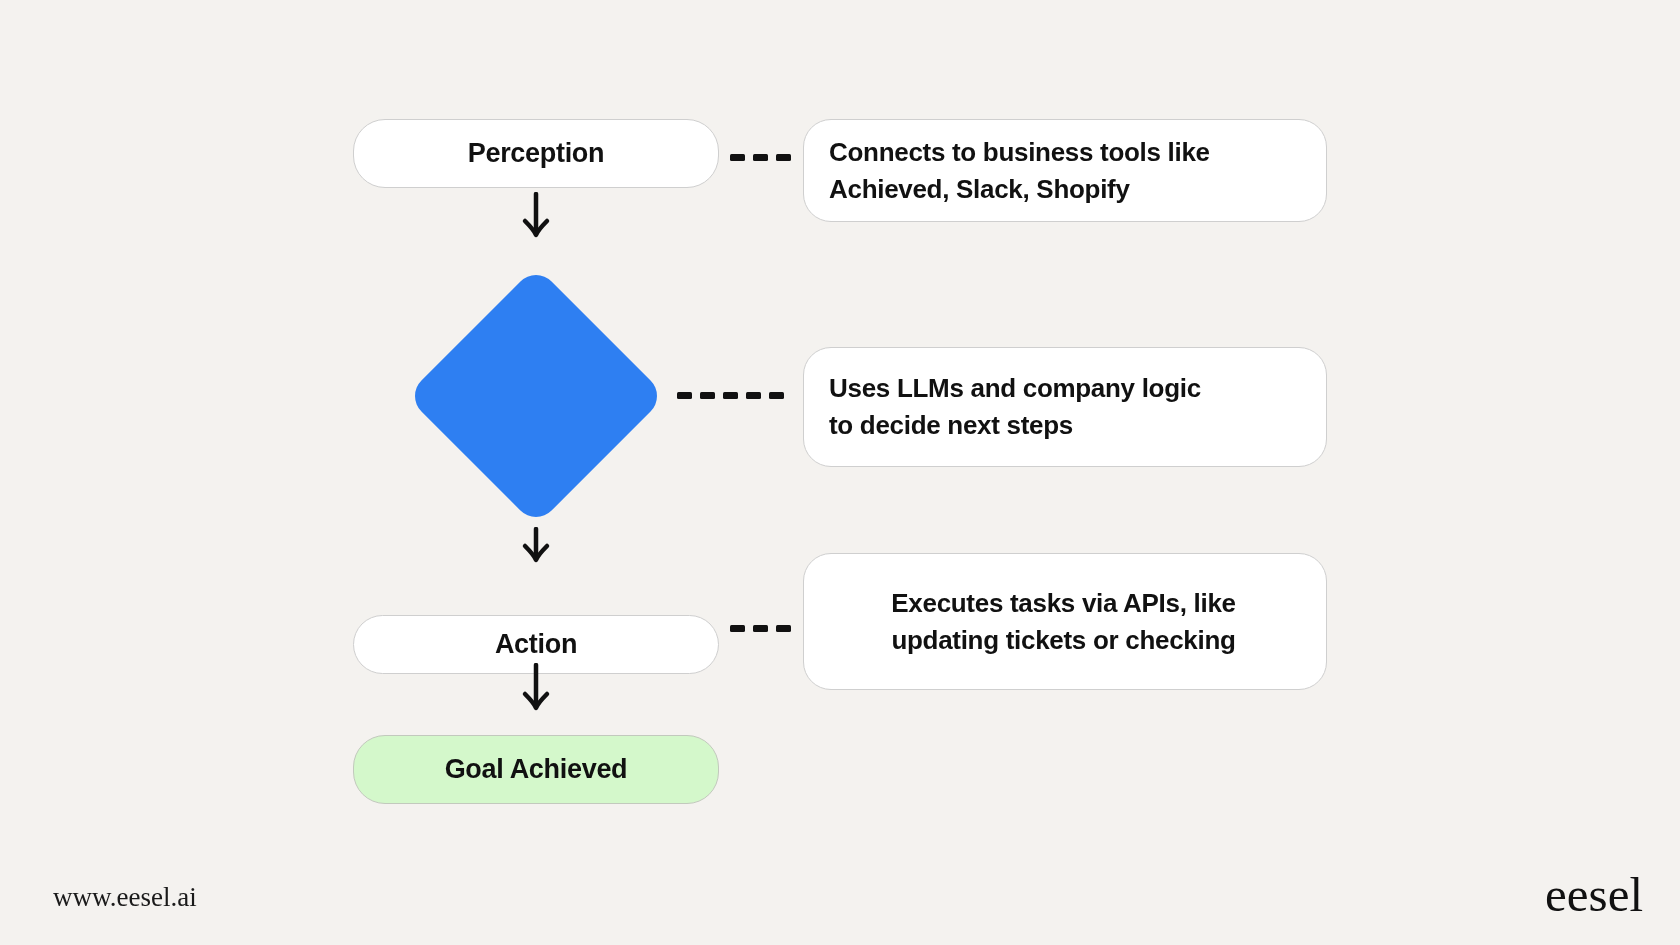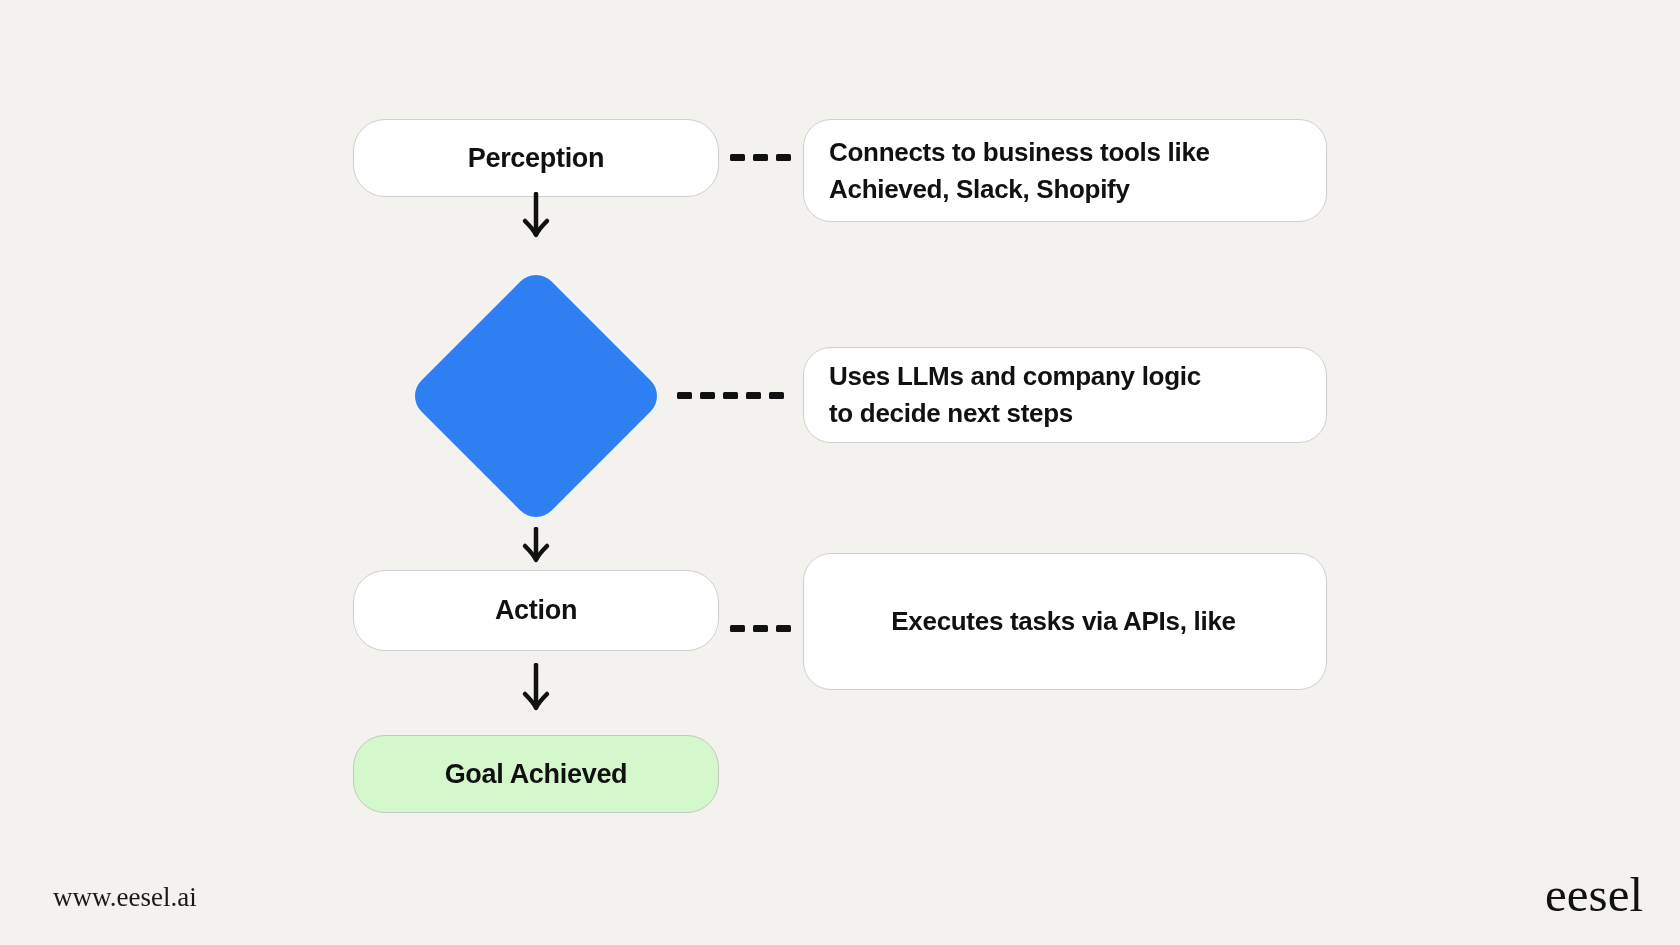--- a/index.html
+++ b/index.html
@@ -12,34 +12,34 @@
     height: 945px;
     background: #f4f2ef;
     overflow: hidden;
   }
 
   
   .node {
     position: absolute;
     left: 353px;
     width: 366px;
-    height: 78px;
+    height: 69px;
     background: #ffffff;
     border: 1.5px solid #cfcfcf;
     border-radius: 32px;
     display: flex;
     align-items: center;
     justify-content: center;
     font-weight: 700;
     font-size: 27px;
     letter-spacing: -0.3px;
     color: #111111;
   }
   .node.perception { top: 119px; }
-  .node.action     { top: 570px; height: 81px; }
+  .node.action     { top: 615px; height: 59px; }
   .node.goal       { top: 735px; background: #d4f8cb; border-color: #c2c9bd; text-align: right; }
 
   
   .diamond-shape {
     position: absolute;
     left: 444px;
     top: 304px;
     width: 184px;
     height: 184px;
     background: #2e7ff2;
@@ -96,21 +96,21 @@
     flex-direction: column;
     justify-content: center;
     padding: 10px 28px 10px 25px;
     font-weight: 700;
     font-size: 26px;
     letter-spacing: -0.3px;
     line-height: 37px;
     color: #111111;
   }
   .callout.c1 { top: 119px; height: 103px; }
-  .callout.c2 { top: 347px; height: 96px; justify-content: space-between;  }
+  .callout.c2 { top: 347px; height: 120px;  }
   .callout.c3 { top: 553px; height: 137px; align-items: center; }
 
   
   .footer-url {
     position: absolute;
     left: 53px;
     top: 882px;
     font-family: "Liberation Serif", serif;
     font-size: 27px;
     color: #1a1a1a;
@@ -185,18 +185,19 @@
   <div class="callout c1">
     <div>Connects to business tools like</div>
     <div>Achieved, Slack, Shopify</div>
   </div>
   <div class="callout c2">
     <div>Uses LLMs and company logic</div>
     <div>to decide next steps</div>
   </div>
   <div class="callout c3">
     <div>Executes tasks via APIs, like</div>
+    <div>updating tickets or checking</div>
   </div>
 
   <div class="footer-url">www.eesel.ai</div>
   <div class="footer-logo">eesel</div>
 
 </div>
 
 </body></html>

